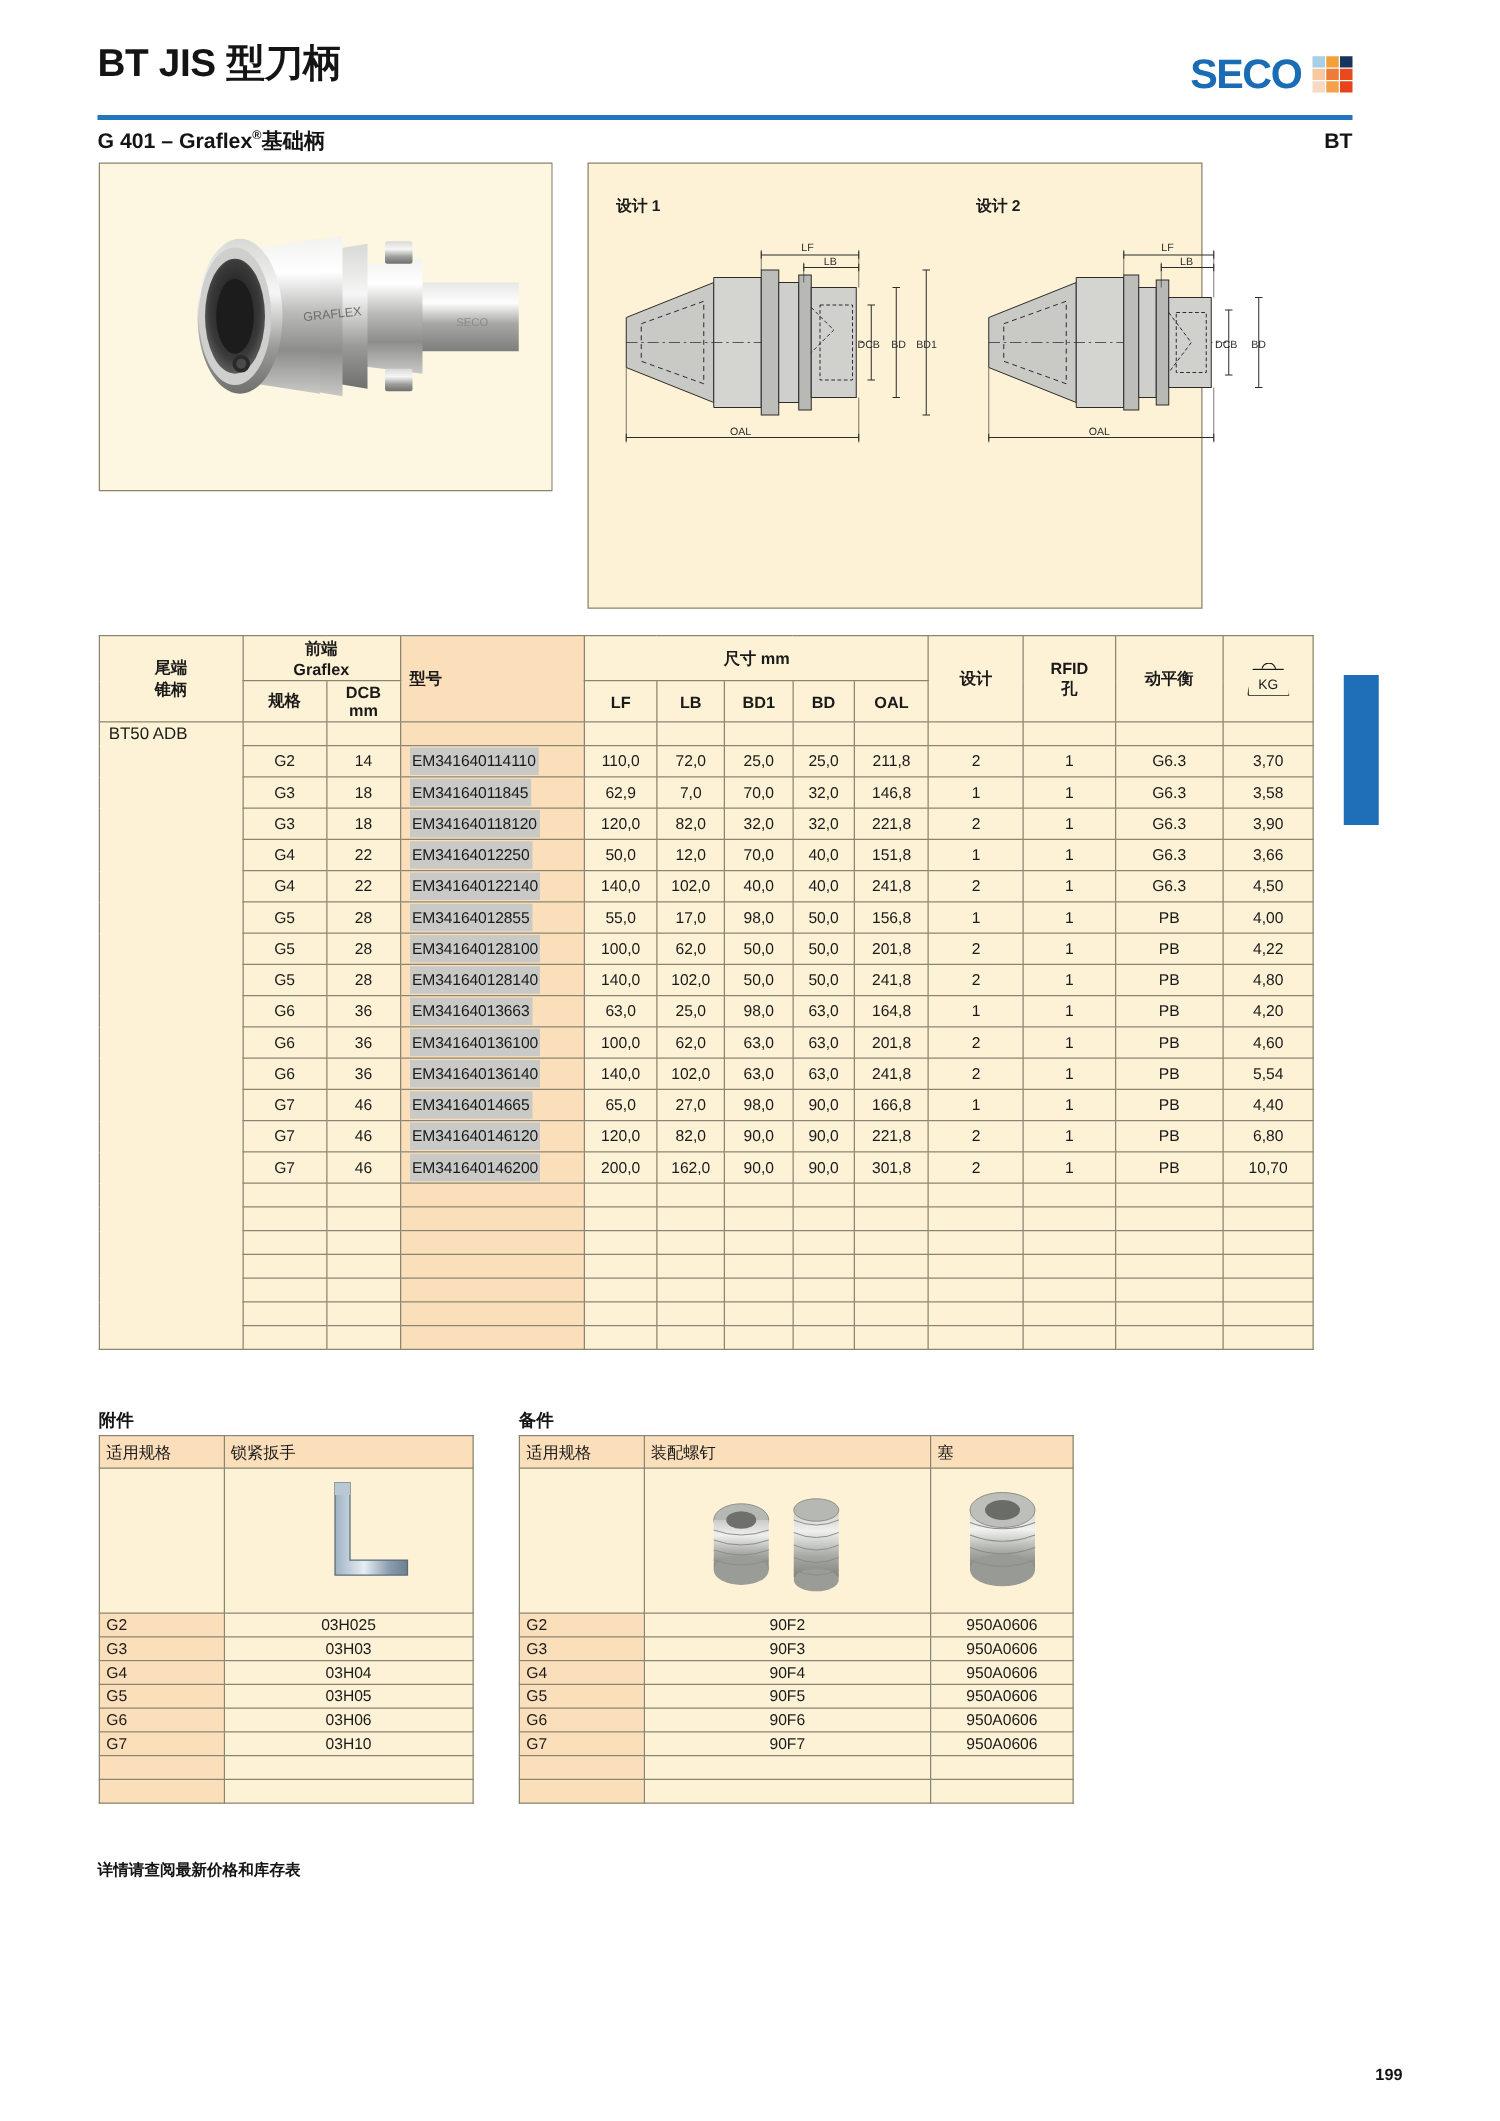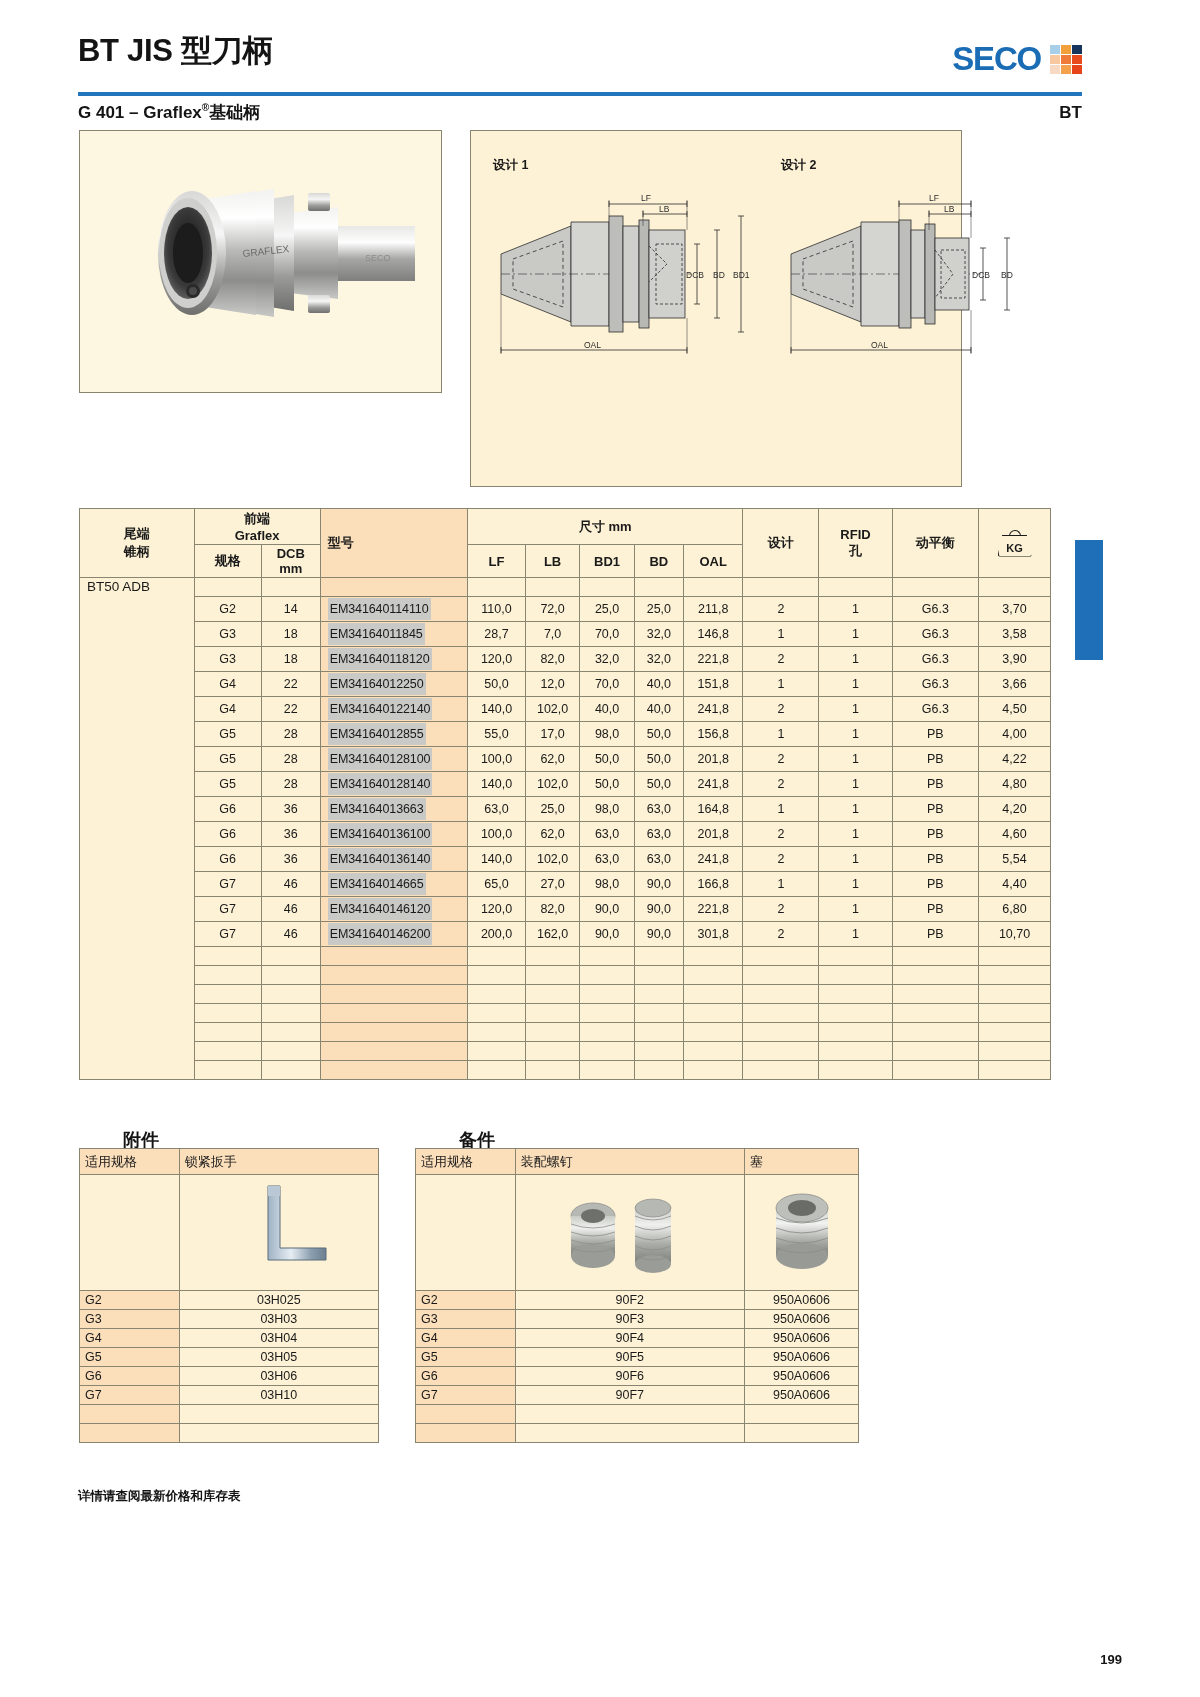--- a/index.html
+++ b/index.html
@@ -86,39 +86,39 @@
   }
   .row-group { text-align:left !important; font-weight:bold; font-size:13.5px; padding-left:7px !important;margin-top:10px; }
   .blank-row td { height:19px; }
   .kg-icon-box {
     display:flex; flex-direction:column; align-items:center; justify-content:center;
   }
   .kg-shape {
     width:34px; height:22px; border:1.4px solid #1a1a1a;
     border-radius:3px 3px 2px 2px;
     display:flex; align-items:flex-end; justify-content:center;
-    font-size:11px; font-weight:bold; line-height:1;
+    font-size:11px; font-weight:normal; line-height:1;
     padding-bottom:2px;
     position:relative;
     clip-path: polygon(14% 0%, 86% 0%, 100% 100%, 0% 100%);
   }
   .kg-handle {
     width:12px; height:6px; border:1.4px solid #1a1a1a; border-bottom:none;
     border-radius:7px 7px 0 0; margin-bottom:-1px;
   }
 
   
   .blue-tab {
     position:absolute; left:1075px; top:540px; width:28px; height:120px;
     background:#1f6fb8;
   }
 
   
   .sec-label {
-    position:absolute; font-size:18px; font-weight:bold; color:#141414;margin-left:44px;
+    position:absolute; font-size:14px; font-weight:bold; color:#141414;
   }
   .acc-table {
     position:absolute; border-collapse:collapse; font-size:12.5px;
   }
   .acc-table td, .acc-table th {
     border:1px solid #8a8570; background:#fdf2d5;
     padding:1px 5px; height:19px; color:#1a1a1a; font-weight:normal;
     white-space:nowrap;
   }
   .acc-table th { background:#fbdfbb; font-weight:normal; text-align:left; font-size:13px; height:26px; }
@@ -392,21 +392,21 @@
         <td>211,8</td>
         <td>2</td>
         <td>1</td>
         <td>G6.3</td>
         <td>3,70</td>
       </tr>
       <tr>
         <td>G3</td>
         <td>18</td>
         <td class="col-model"><span class="model-val">EM34164011845</span></td>
-        <td>28,7</td>
+        <td>62,9</td>
         <td>7,0</td>
         <td>70,0</td>
         <td>32,0</td>
         <td>146,8</td>
         <td>1</td>
         <td>1</td>
         <td>G6.3</td>
         <td>3,58</td>
       </tr>
       <tr>

